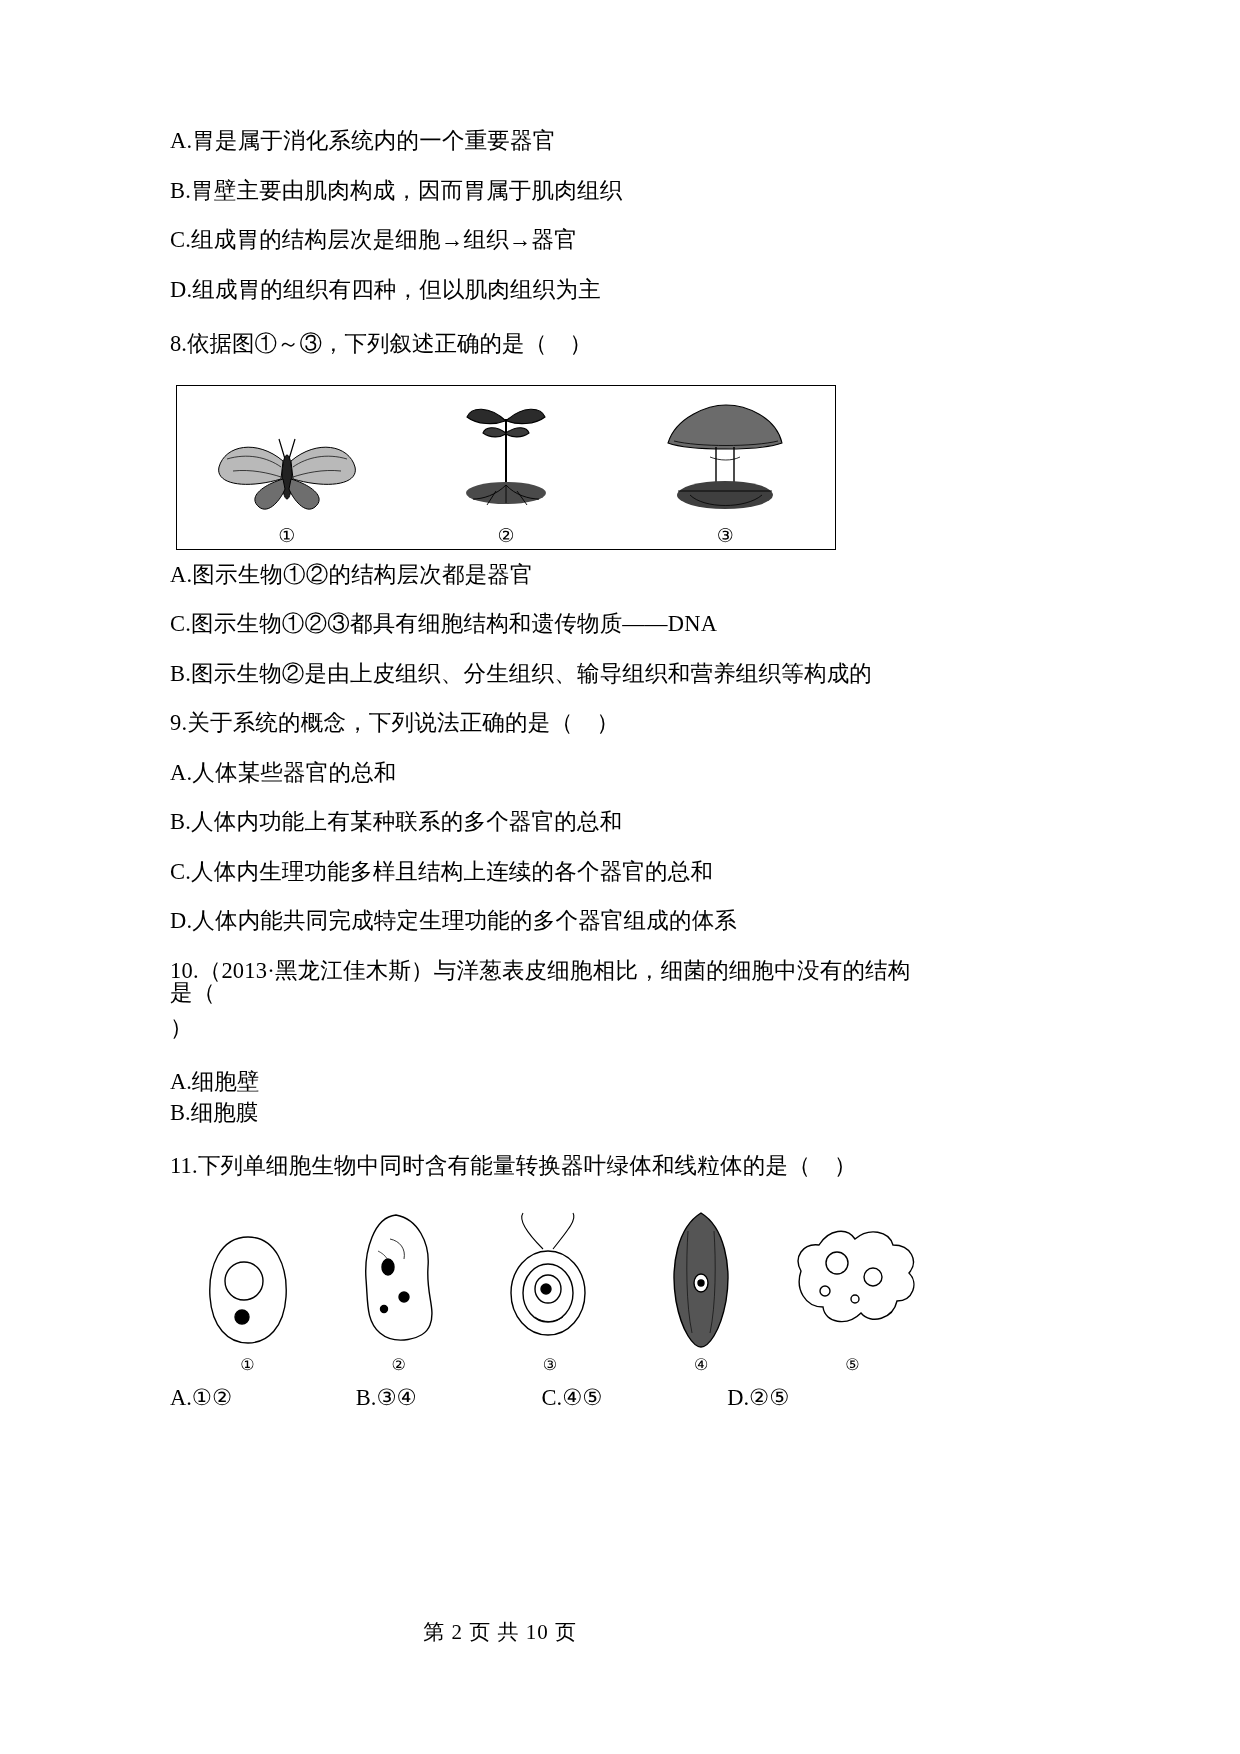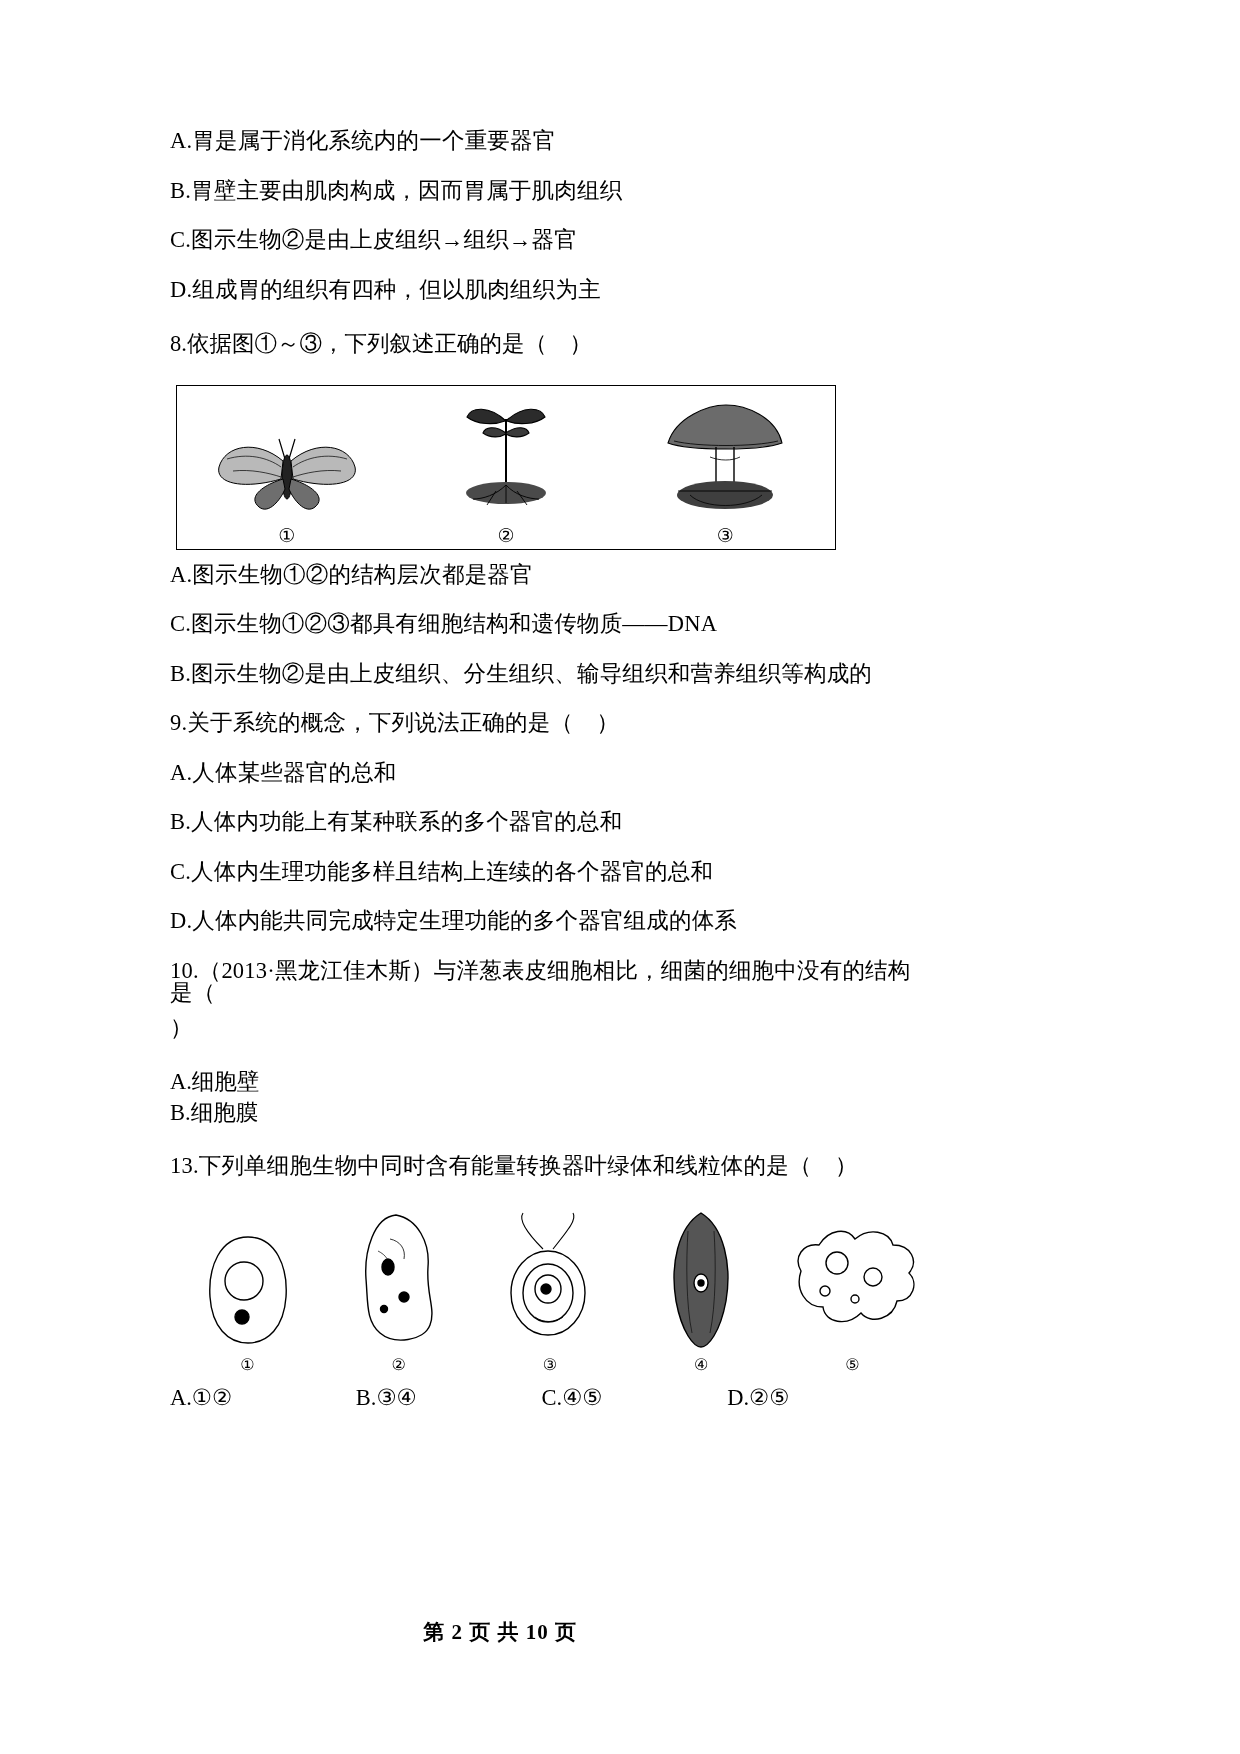--- a/index.html
+++ b/index.html
@@ -86,33 +86,33 @@
   }
   .answers11 span { width: 190px; }
 
   .footer {
     position: absolute;
     left: 0;
     right: 0;
     bottom: 108px;
     text-align: center;
     font-size: 21px;
-    font-weight: bold;
+    font-weight: normal;
     letter-spacing: 1px;
   }
   svg { display: block; margin: 0 auto; }
 </style>
 </head>
 <body>
 
 <div class="page">
 
   <div class="line">A.胃是属于消化系统内的一个重要器官</div>
   <div class="line">B.胃壁主要由肌肉构成，因而胃属于肌肉组织</div>
-  <div class="line">C.图示生物②是由上皮组织→组织→器官</div>
+  <div class="line">C.组成胃的结构层次是细胞→组织→器官</div>
   <div class="line">D.组成胃的组织有四种，但以肌肉组织为主</div>
 
   <div class="q-line">8.依据图①～③，下列叙述正确的是（    ）</div>
 
   <div class="fig-box fig8">
     <div class="cell">
       <svg width="160" height="105" viewBox="0 0 160 105">
         <g stroke="#000" fill="none" stroke-width="1">
           <path d="M78 40 L72 20 M82 40 L88 20" stroke-width="1.2"></path>
           <ellipse cx="80" cy="58" rx="5" ry="22" fill="#222"></ellipse>
@@ -167,21 +167,21 @@
   <div class="line">D.人体内能共同完成特定生理功能的多个器官组成的体系</div>
 
   <div class="line" style="margin-bottom:12px">10.（2013·黑龙江佳木斯）与洋葱表皮细胞相比，细菌的细胞中没有的结构是（</div>
   <div class="line">）</div>
 
   <div class="opt-two-col">
     <span class="c1">A.细胞壁</span>
     <span class="c2">B.细胞膜</span>
   </div>
 
-  <div class="line">13.下列单细胞生物中同时含有能量转换器叶绿体和线粒体的是（    ）</div>
+  <div class="line">11.下列单细胞生物中同时含有能量转换器叶绿体和线粒体的是（    ）</div>
 
   <div class="fig11wrap">
     <div class="cell">
       <svg width="100" height="130" viewBox="0 0 100 130">
         <g stroke="#000" fill="none" stroke-width="1.4">
           <path d="M50 12 C78 12, 90 42, 88 72 C86 102, 70 118, 50 118 C30 118, 14 102, 12 72 C10 42, 22 12, 50 12 Z"></path>
           <circle cx="46" cy="56" r="19"></circle>
           <circle cx="44" cy="92" r="7" fill="#000"></circle>
         </g>
       </svg>

